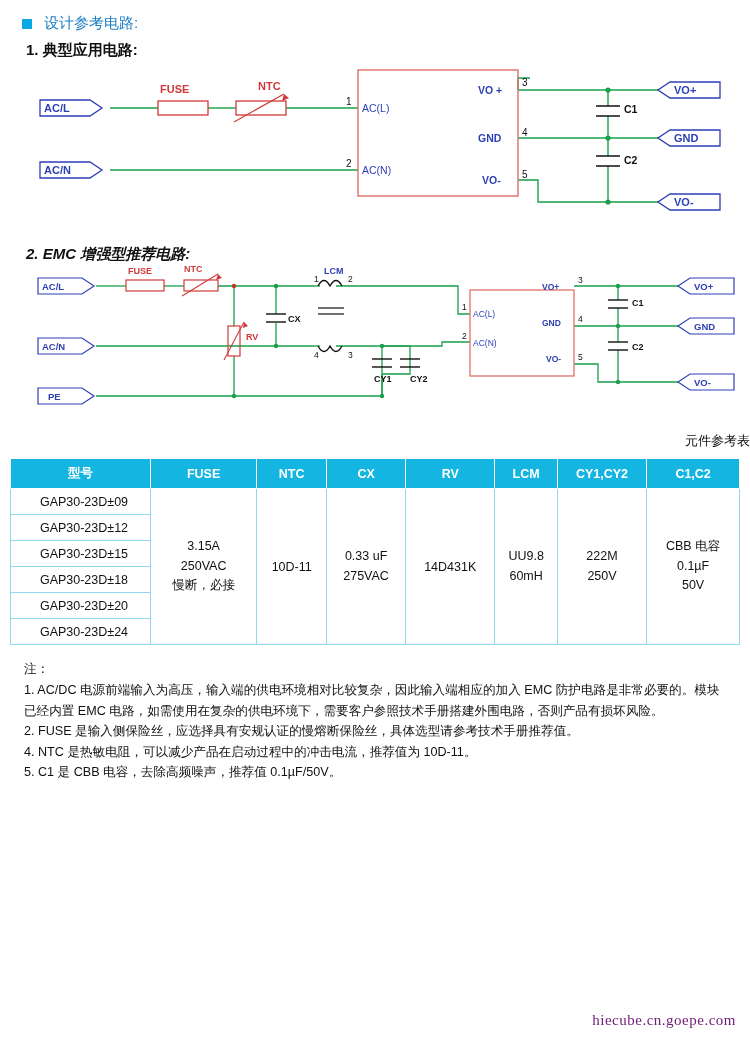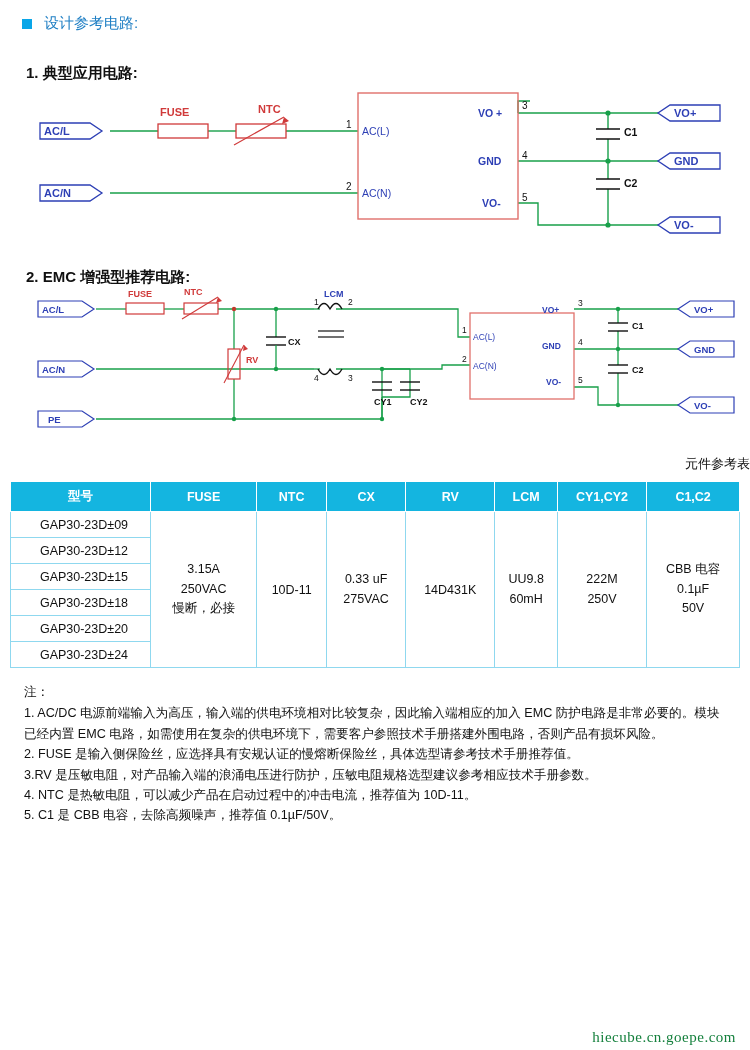--- a/index.html
+++ b/index.html
@@ -34,22 +34,22 @@
     font-weight: normal;
   }
 
   
   .section-heading {
     font-size: 15px;
     color: #111;
     font-weight: bold;
     margin-left: 26px;
   }
-  .sec1 { margin-top: 31px; }
-  .sec2 { margin-top: 6px; }
+  .sec1 { margin-top: 8px; }
+  .sec2 { margin-top: 6px; font-style: italic; }
 
   .sub-label {
     font-size: 13px;
     color: #111;
     margin-left: 28px;
     margin-top: 4px;
     text-align: right;
   }
 
   
@@ -93,23 +93,23 @@
     line-height: 1.62;
     width: 706px;
   }
   .notes .note-title { margin-bottom: 1px; }
   .notes p { margin: 0; }
 
   
   .watermark {
     position: absolute;
     right: 14px;
-    bottom: 4px;
+    bottom: 21px;
     font-size: 15px;
-    color: #15803d;
+    color: #701a75;
     letter-spacing: 0.5px;
     font-family: "Liberation Serif", serif;
   }
 
   svg text { font-family: "Liberation Sans", sans-serif; }
 </style>
 </head>
 <body>
 
 <div class="header">
@@ -415,18 +415,17 @@
       <td class="model">GAP30-23D±24</td>
     </tr>
   </tbody>
 </table>
 </div>
 
 <div class="notes">
   <p class="note-title">注：</p>
   <p>1. AC/DC 电源前端输入为高压，输入端的供电环境相对比较复杂，因此输入端相应的加入 EMC 防护电路是非常必要的。模块已经内置 EMC 电路，如需使用在复杂的供电环境下，需要客户参照技术手册搭建外围电路，否则产品有损坏风险。</p>
   <p>2. FUSE 是输入侧保险丝，应选择具有安规认证的慢熔断保险丝，具体选型请参考技术手册推荐值。</p>
-  <p>3.RV 是压敏电阻，对产品输入端的浪涌电压进行防护，压敏电阻规格选型建议参考相应技术手册参数。</p>
   <p>4. NTC 是热敏电阻，可以减少产品在启动过程中的冲击电流，推荐值为 10D-11。</p>
   <p>5. C1 是 CBB 电容，去除高频噪声，推荐值 0.1µF/50V。</p>
 </div>
 
 <div class="watermark">hiecube.cn.goepe.com</div>
 
 </body></html>

